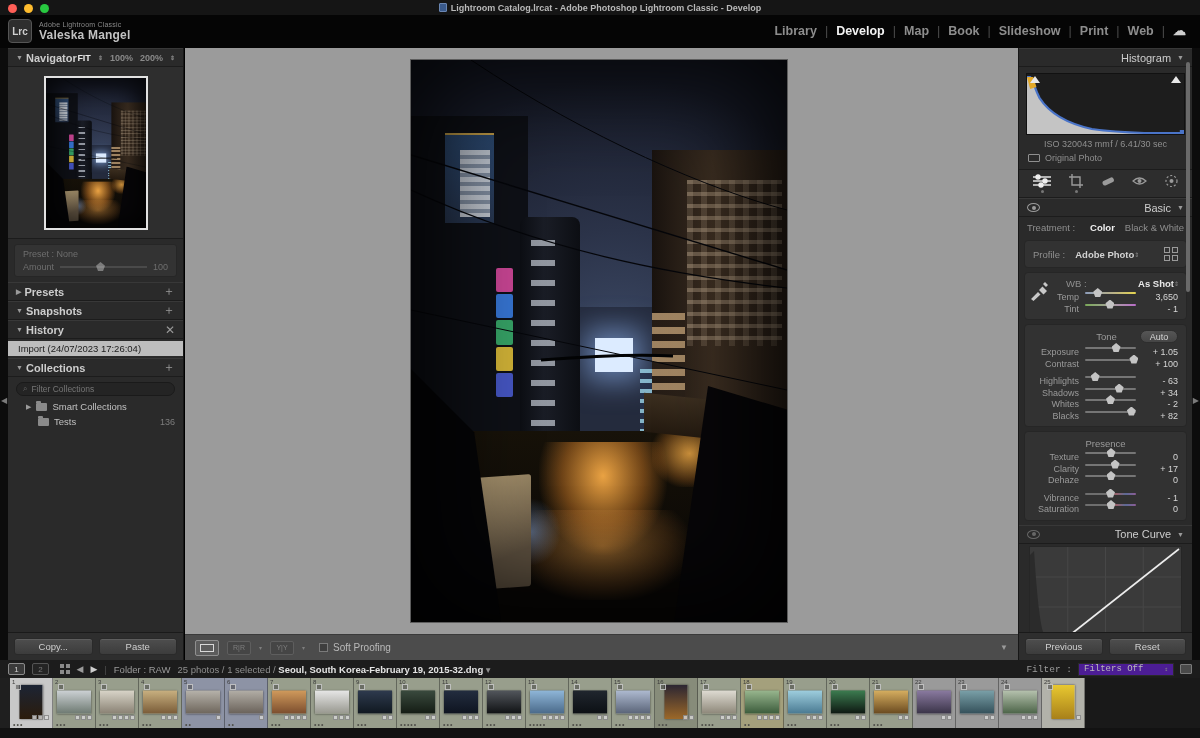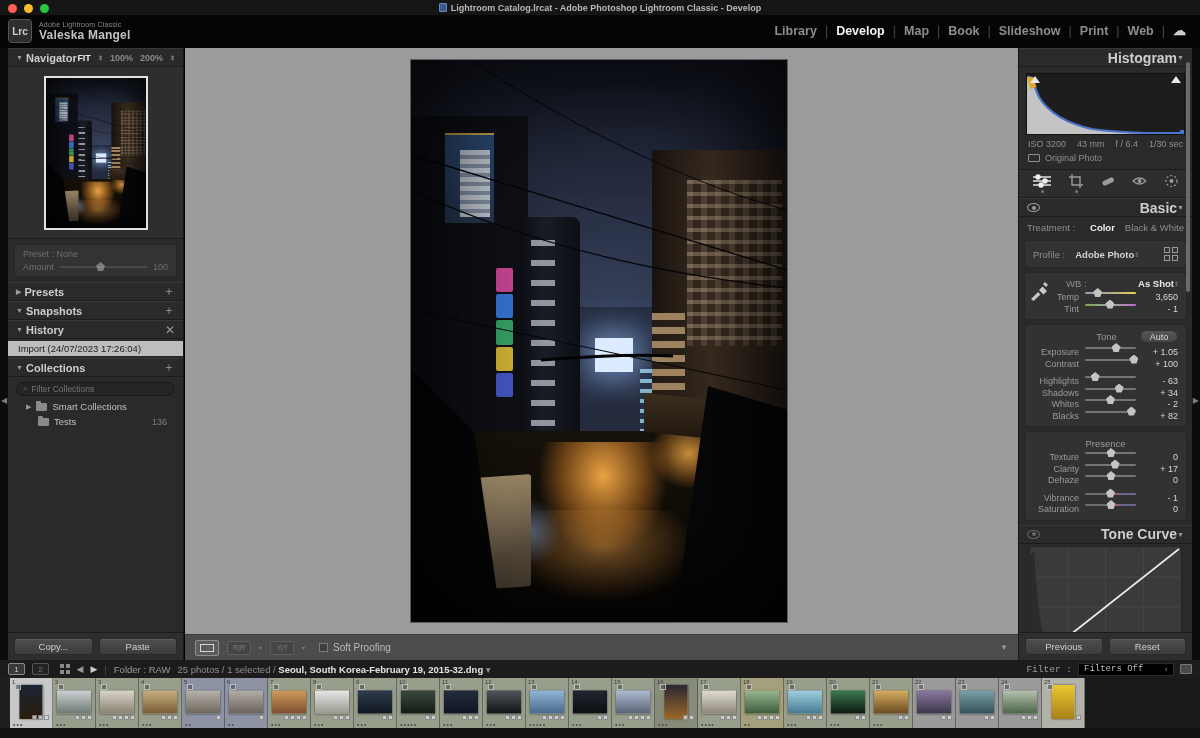--- a/index.html
+++ b/index.html
@@ -103,21 +103,21 @@
   #nav-frame .photo-art { transform:scale(0.2713); transform-origin:0 0; }
   #preset-box { margin:5px 6px; background:#333; border:1px solid #262626; border-radius:3px; padding:4px 8px; }
   #preset-box .row1 { font-size:9px; color:#6e6e6e; }
   #preset-box .row2 { display:flex; align-items:center; gap:6px; margin-top:3px; font-size:9px; color:#6e6e6e; }
   #preset-box .track { flex:1; height:2px; background:#4a4a4a; position:relative; }
   #preset-box .knob { left:46%; opacity:.5; }
   #history-item { margin:2px 0; background:#bdbdbd; color:#1c1c1c; font-size:9.5px; padding:2px 10px; }
   #coll-search { margin:5px 8px 3px; height:14px; background:#242424; border:1px solid #1a1a1a; border-radius:8px;
     display:flex; align-items:center; padding:0 6px; gap:4px; }
   #coll-search input { background:transparent; border:0; outline:0; color:#9a9a9a; font-size:8.5px; width:120px; }
-  .coll-item { display:flex; align-items:center; gap:5px; padding:2px 16px 2px 18px; font-size:9.5px; color:#c0c0c0; cursor:pointer; }
+  .coll-item { display:flex; align-items:center; gap:5px; padding:2px 8px 2px 18px; font-size:9.5px; color:#c0c0c0; cursor:pointer; }
   .coll-item .cnt { margin-left:auto; color:#7e7e7e; font-size:9px; }
   .folder-ico { width:11px; height:8px; background:#8a8a8a; border-radius:1px; position:relative; }
   .folder-ico:before { content:""; position:absolute; top:-2px; left:0; width:5px; height:2px; background:#8a8a8a; border-radius:1px 1px 0 0; }
   #lp-bottom { position:absolute; bottom:0; left:0; width:100%; height:28px; background:#2e2e2e; border-top:1px solid #1a1a1a;
     display:flex; align-items:center; justify-content:space-around; padding:0 6px; gap:6px; }
   .lr-btn { flex:1; height:17px; border-radius:3px; background:linear-gradient(180deg,#4e4e4e,#3c3c3c);
     border:1px solid #2a2a2a; box-shadow:inset 0 1px 0 #5e5e5e; color:#cfcfcf; font-size:9.5px;
     display:flex; align-items:center; justify-content:center; cursor:pointer; }
 
   
@@ -126,27 +126,27 @@
   .tb-loupe i { width:14px; height:8px; border:1px solid #d8d8d8; display:block; }
   .tb-pair { width:24px; height:14px; border:1px solid #5e5e5e; border-radius:2px; color:#7e7e7e; font-size:7px;
     display:flex; align-items:center; justify-content:center; gap:2px; background:#454545; }
   .tb-caret { color:#7e7e7e; font-size:6px; }
   #softproof { display:flex; align-items:center; gap:5px; margin-left:6px; color:#b9b9b9; font-size:10px; }
   #softproof .cb { width:9px; height:9px; border:1px solid #7a7a7a; background:#3e3e3e; }
   #tb-right { margin-left:auto; color:#9a9a9a; font-size:8px; }
 
   
   .rhead { display:flex; align-items:center; height:19px; padding:0 8px; border-top:1px solid #383838; border-bottom:1px solid #1c1c1c; cursor:pointer; }
-  .rhead .ttl { margin-left:auto; color:#cdcdcd; font-size:14px; font-weight:bold; }
+  .rhead .ttl { margin-left:auto; color:#cdcdcd; font-size:11px; font-weight:normal; margin-right:6px; }
   .eye { width:13px; height:9px; position:relative; }
   .eye:before { content:""; position:absolute; inset:0; border:1px solid #9a9a9a; border-radius:50%; }
   .eye:after { content:""; position:absolute; left:4.5px; top:2.5px; width:4px; height:4px; border-radius:50%; background:#9a9a9a; }
   #histo-box { margin:6px 7px 2px; height:62px; background:#1d1d1d; border:1px solid #111; position:relative; }
   .clip { position:absolute; top:2px; width:0; height:0; border-left:5px solid transparent; border-right:5px solid transparent; border-bottom:7px solid #e8e8e8; }
-  #histo-meta { display:flex; justify-content:space-between; padding:2px 9px 0; font-size:9px; color:#8f8f8f; }
+  #histo-meta { display:flex; justify-content:space-between; padding:2px 25px 0; font-size:9px; color:#8f8f8f; }
   #orig-photo { display:flex; align-items:center; gap:5px; padding:4px 9px 6px; font-size:9px; color:#8f8f8f; border-bottom:1px solid #1c1c1c;}
   #orig-photo .rect { width:12px; height:8px; border:1px solid #8f8f8f; border-radius:1px; }
   #toolstrip { height:28px; display:flex; align-items:center; justify-content:center; gap:17px; border-bottom:1px solid #1c1c1c; background:#2d2d2d; }
   .tool { display:flex; flex-direction:column; align-items:center; gap:2px; cursor:pointer; }
   .tool svg { display:block; }
   .tool .udot { width:3px; height:3px; border-radius:50%; background:#777; }
 
   .groupbox { margin:4px 5px; background:#323232; border:1px solid #262626; border-radius:4px; padding:4px 5px; }
   .treat-row { display:flex; align-items:center; padding:5px 8px 3px; font-size:9.5px; }
   .treat-row .lab { color:#8f8f8f; }
@@ -194,21 +194,21 @@
   #fs-header { position:absolute; left:0; top:660px; width:1200px; height:18px; background:#1c1c1c;
     display:flex; align-items:center; gap:7px; padding:0 8px; font-size:9.5px; color:#9a9a9a; }
   .win-btn { width:17px; height:12px; border:1px solid #8a8a8a; border-radius:2px; color:#cfcfcf; font-size:8px;
     display:flex; align-items:center; justify-content:center; background:#3a3a3a; }
   .win-btn.dim { border-color:#555; color:#777; background:#242424; }
   .grid-ico { display:grid; grid-template-columns:4px 4px; grid-gap:1.5px; margin-left:4px; }
   .grid-ico i { width:4px; height:4px; background:#8a8a8a; }
   .fs-arrow { font-size:9px; color:#9a9a9a; }
   #fs-status .dimtxt { color:#8f8f8f; } #fs-status .file { color:#e4e4e4; font-weight:bold; }
   #fs-filter { margin-left:auto; display:flex; align-items:center; gap:6px;font-family:Liberation Mono, monospace; }
-  #filter-dd { width:96px; height:13px; background:#000000; border:1px solid #2a2a2a; color:#b8b8b8;
+  #filter-dd { width:96px; height:13px; background:#4c1d95; border:1px solid #2a2a2a; color:#b8b8b8;
     font-size:9px; display:flex; align-items:center; padding:0 5px; }
   #filter-dd .ud { margin-left:auto; font-size:6px; color:#8a8a8a; }
   .fs-toggle { width:12px; height:10px; border:1px solid #7a7a7a; background:#4a4a4a; border-radius:1px; }
 
   #filmstrip { position:absolute; left:0; top:678px; width:1200px; height:50px; background:#1f1f1f; display:flex; padding-left:10px; }
   .cell { width:43px; height:50px; border-right:1px solid #14141466; position:relative; cursor:pointer; }
   .cell .idx { position:absolute; left:2px; top:1px; font-size:6px; color:#3c3c3c; }
   .cell .thumb { position:absolute; left:50%; top:47%; transform:translate(-50%,-50%); box-shadow:0 0 2px rgba(0,0,0,.6); }
   .cell .thumb.land { width:34px; height:23px; }
   .cell .thumb.port { width:23px; height:34px; }

